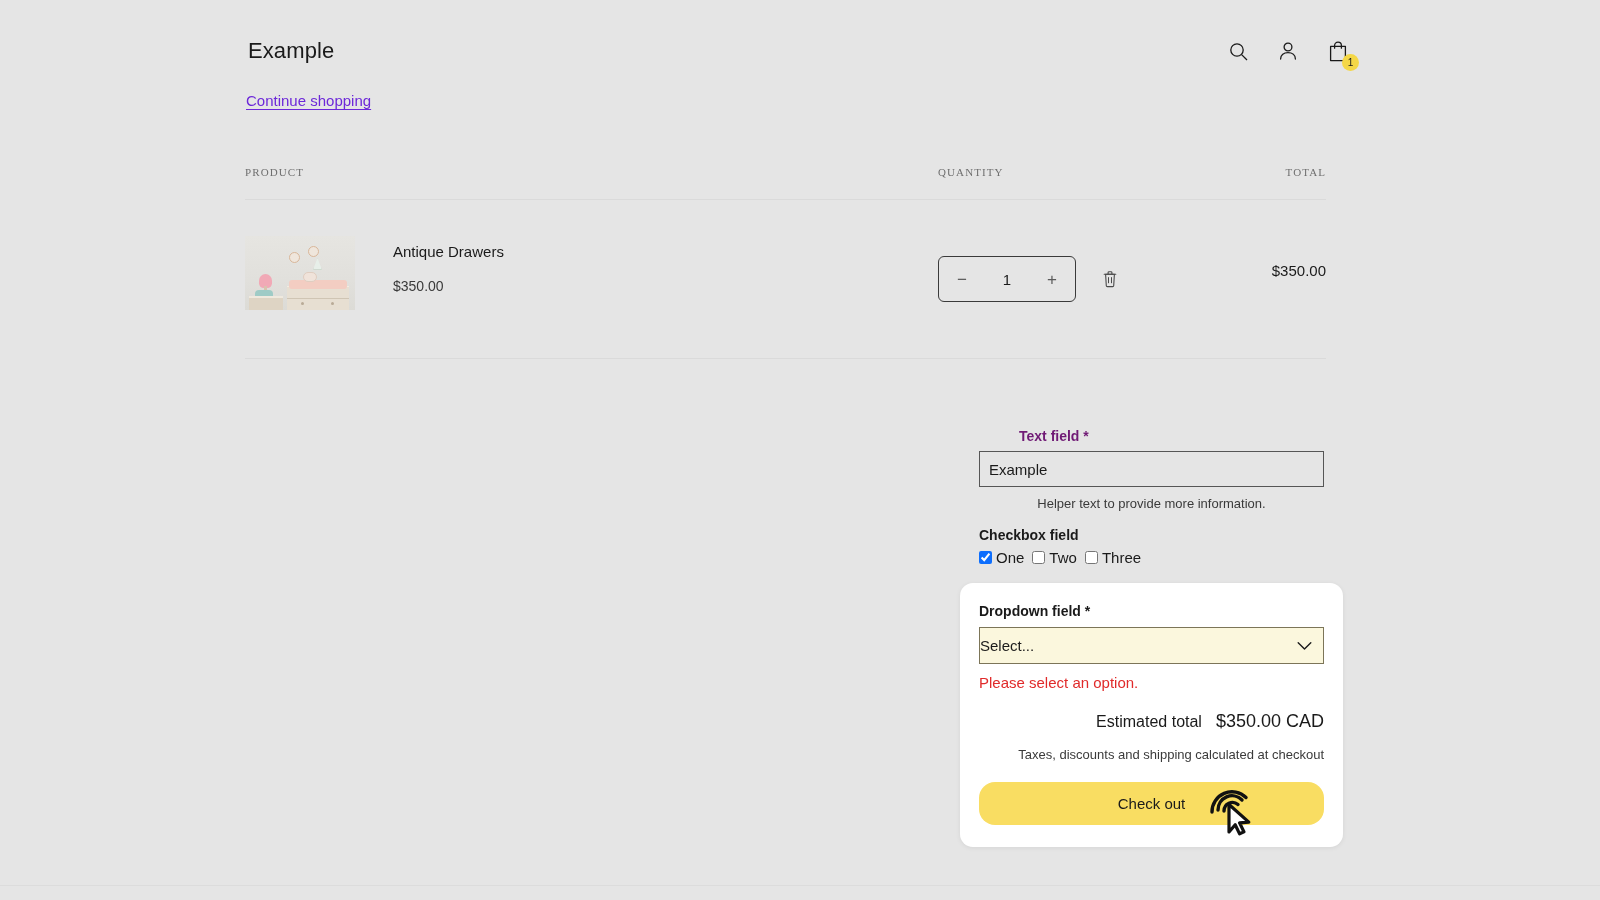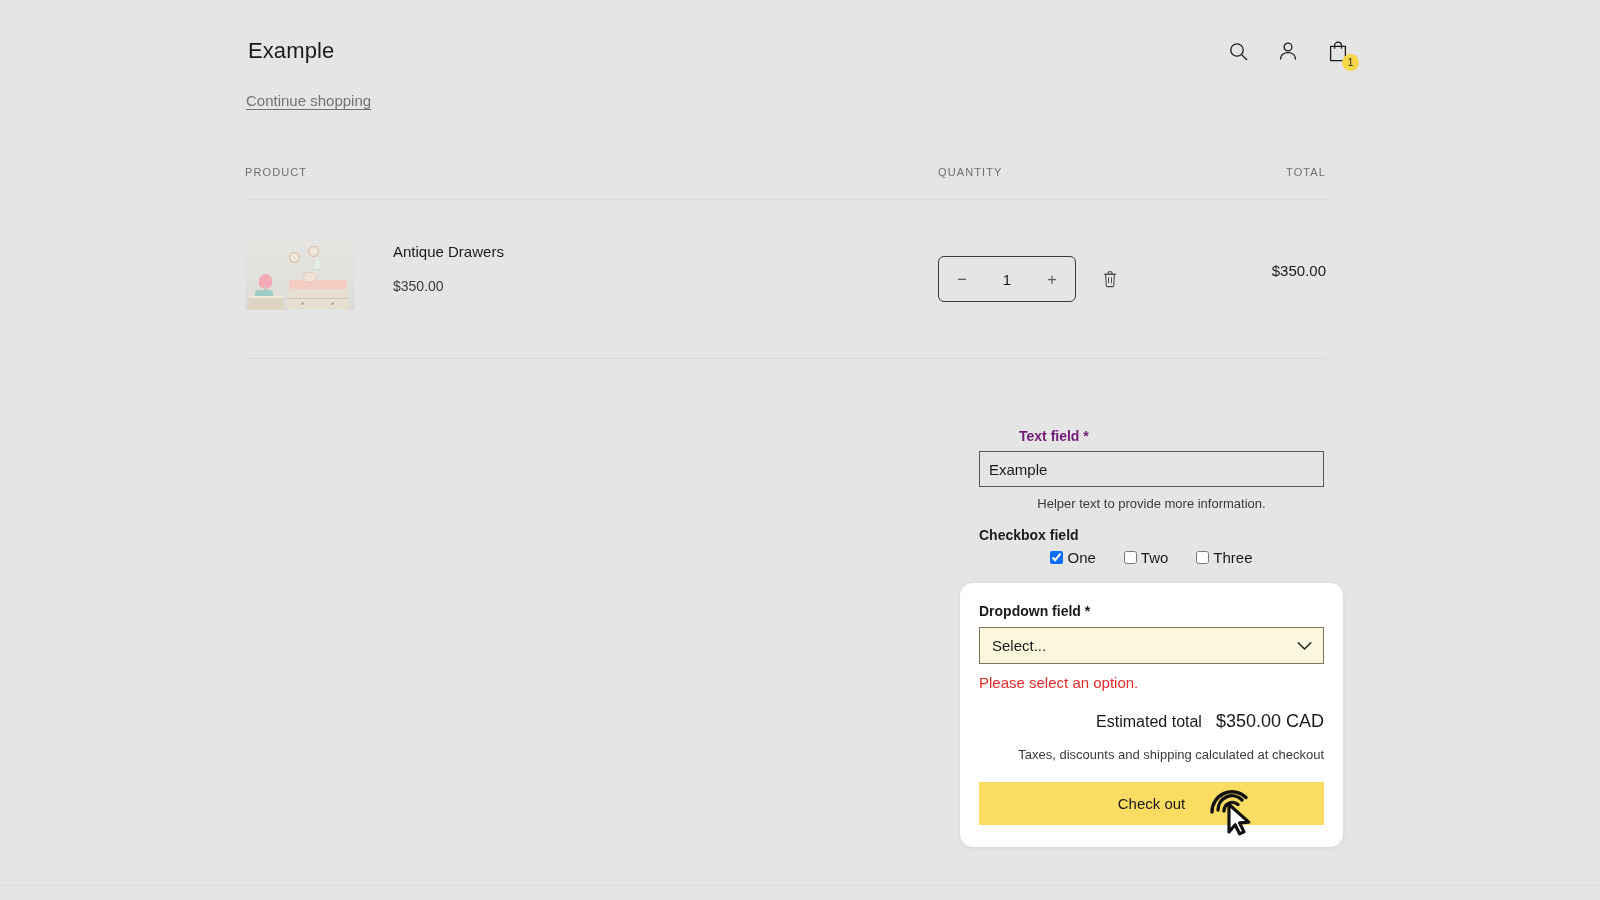--- a/index.html
+++ b/index.html
@@ -87,21 +87,21 @@
   .page-title {
     font-size: 42px;
     font-weight: 400;
     letter-spacing: -0.3px;
     color: #121212;
     margin: 0;
     line-height: 1.1;
   }
   .continue-link {
     font-size: 15px;
-    color: #737373;
+    color: #6d28d9;
     text-decoration: underline;
     text-underline-offset: 3px;
     cursor: pointer;
   }
 
   
   .cart-table {
     position: absolute;
     left: 245px;
     top: 166px;
@@ -109,20 +109,21 @@
   }
   .cart-head {
     display: flex;
     align-items: center;
     font-size: 11px;
     letter-spacing: 1.1px;
     color: #6f6f6f;
     text-transform: uppercase;
     padding-bottom: 21px;
     border-bottom: 1px solid #dadada;
+    font-family: Liberation Serif, serif;
   }
   .col-product { flex: 0 0 693px; }
   .col-quantity { flex: 0 0 300px; }
   .col-total { flex: 1; text-align: right; }
 
   .cart-row {
     display: flex;
     align-items: flex-start;
     padding-top: 36px;
     padding-bottom: 48px;
@@ -300,22 +301,21 @@
   .checkbox-label {
     font-size: 14px;
     font-weight: 700;
     color: #1a1a1a;
     margin-top: 16px;
     margin-bottom: 6px;
   }
   .checkbox-row {
     display: flex;
     align-items: center;
-    gap: 28px;
-    justify-content: center;
+    gap: 8px;
   }
   .cb-item {
     display: flex;
     align-items: center;
     gap: 4px;
     font-size: 15px;
     color: #1a1a1a;
   }
   .cb-item input {
     margin: 0;
@@ -341,21 +341,21 @@
     margin-bottom: 8px;
   }
   .dropdown-select {
     position: relative;
     width: 345px;
     height: 37px;
     border: 1px solid #7c7558;
     background: #fbf7dd;
     display: flex;
     align-items: center;
-    padding: 0 12px;
+    padding: 0 0;
     font-size: 15px;
     color: #1a1a1a;
     cursor: pointer;
   }
   .dropdown-chevron {
     position: absolute;
     right: 11px;
     top: 50%;
     transform: translateY(-50%);
     display: flex;
@@ -386,21 +386,21 @@
     margin-top: 15px;
     text-align: right;
   }
   .checkout-btn {
     position: relative;
     margin-top: 20px;
     width: 345px;
     height: 43px;
     background: #f9dd62;
     border: none;
-    border-radius: 0;
+    border-radius: 16px;
     font-size: 15px;
     font-family: "Liberation Sans", sans-serif;
     color: #1a1a1a;
     cursor: pointer;
     display: flex;
     align-items: center;
     justify-content: center;
   }
 
   

